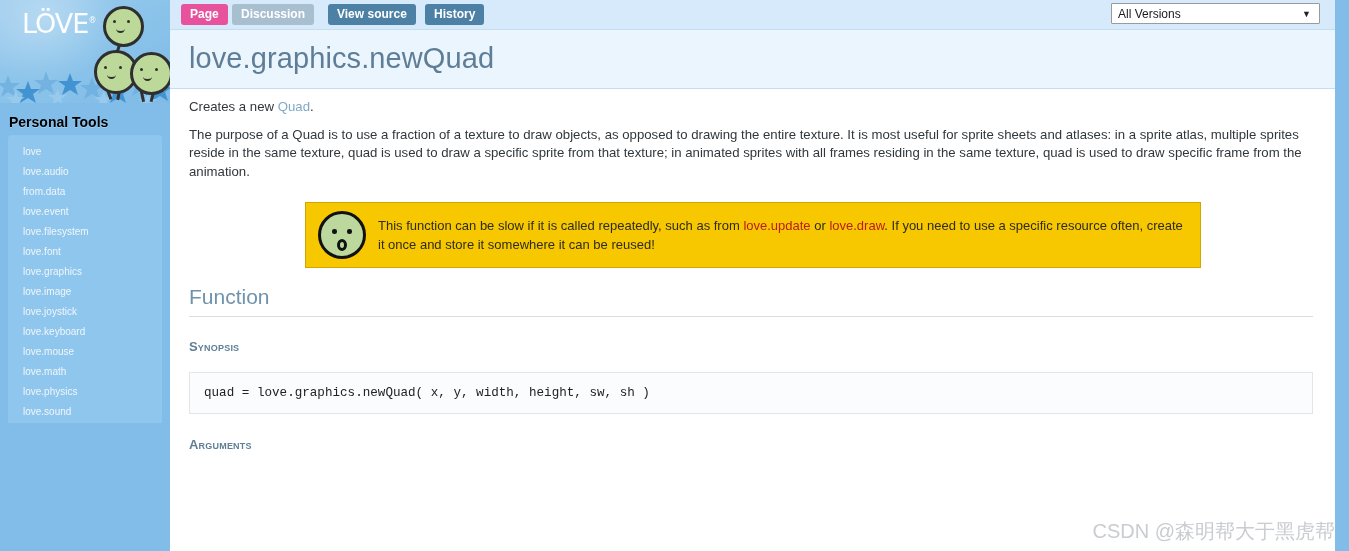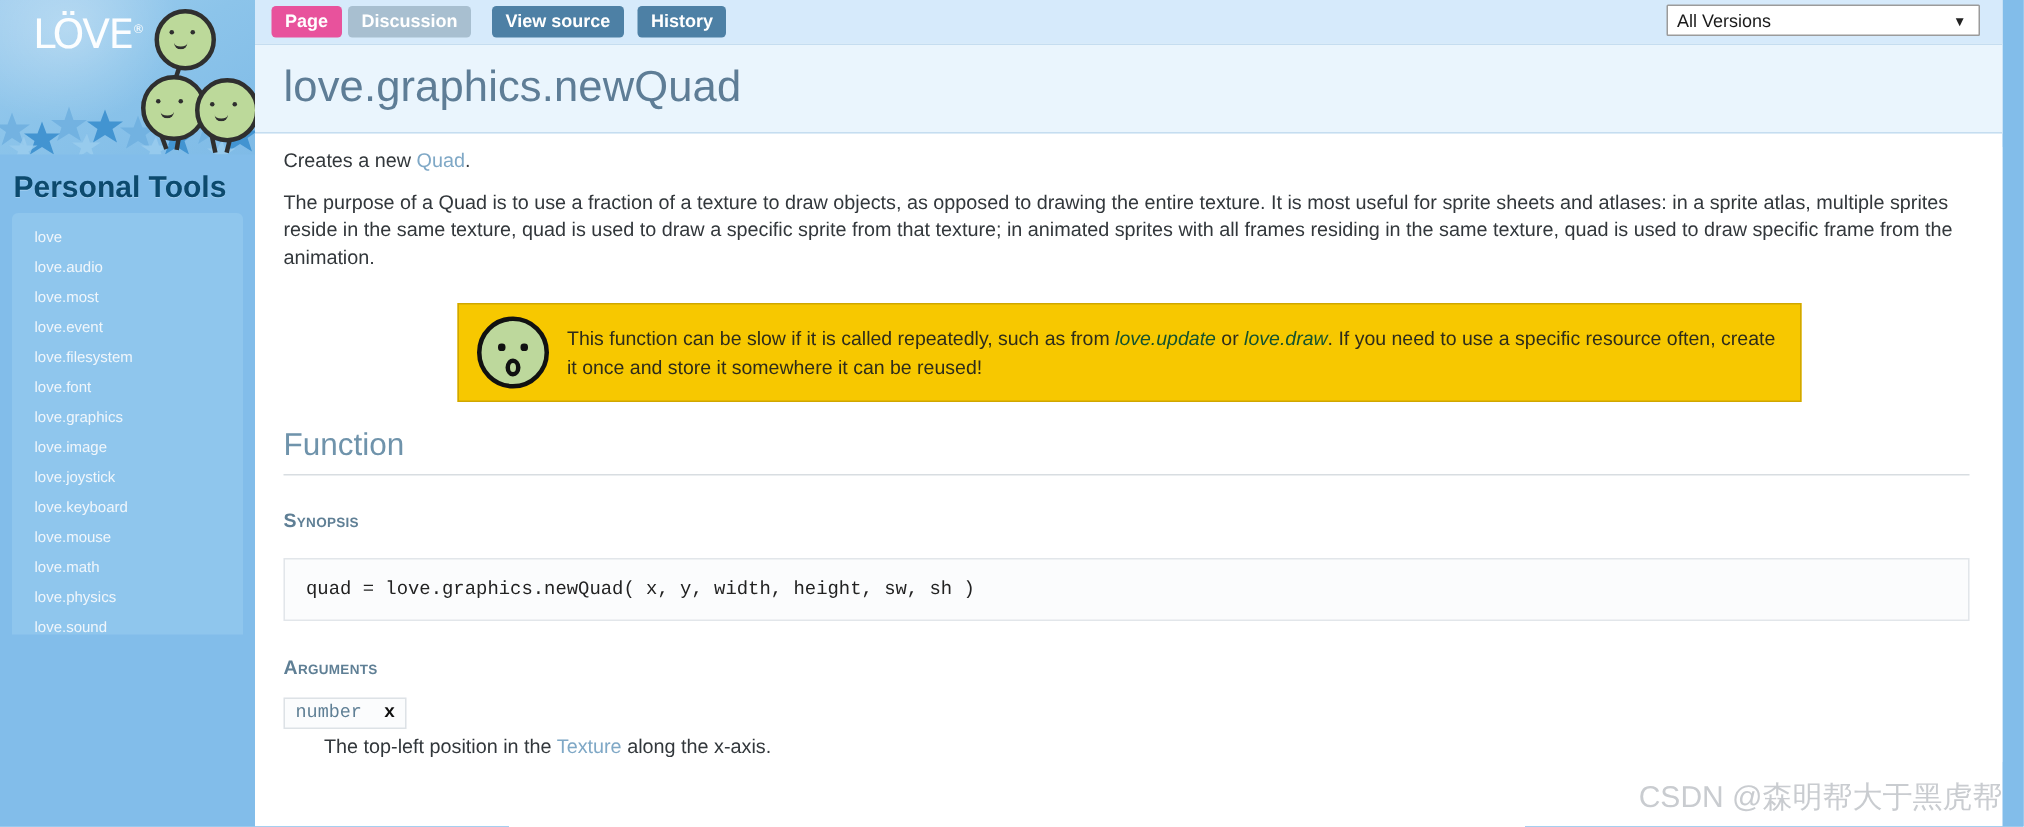--- a/index.html
+++ b/index.html
@@ -62,22 +62,22 @@
   .smile {
     position: absolute; width: 9px; height: 5px;
     border-bottom: 2.2px solid #2f2f2f;
     border-radius: 0 0 9px 9px;
   }
   .leg {
     position: absolute; width: 2.6px; background: #2f2f2f;
   }
 
   .side-head {
-    color: #0c4a6e;
-    font-size: 20px;
+    color: #000000;
+    font-size: 14px;
     font-weight: bold;
     padding: 11px 0 5px 9px;
     text-shadow: 0 1px 0 rgba(255,255,255,0.25);
   }
   .side-box {
     margin: 0 8px 4px 8px;
     background: #8fc6ed;
     border-radius: 4px;
     padding: 6px 0 7px 0;
   }
@@ -199,21 +199,21 @@
     border: 3px solid #111;
     border-radius: 50%;
     box-sizing: border-box;
   }
   #notice-text {
     color: #2e2c1a;
     font-size: 13px;
     line-height: 19px;
     padding-right: 14px;
   }
-  #notice-text a { color: #14532d; text-decoration: none; font-style: italic; }
+  #notice-text a { color: #b91c1c; text-decoration: none; }
 
   h2.sec {
     color: #6f93ab;
     font-size: 21px;
     font-weight: normal;
     margin: 0;
     padding: 0 0 7px 0;
     border-bottom: 1px solid #d8dde1;
   }
   h3.sub {
@@ -318,21 +318,21 @@
         <div class="eye" style="left:155px; top:68px;"></div>
         <div class="smile" style="left:143px; top:74px;"></div>
       </div>
     </div>
 
     <div class="side-head">Personal Tools</div>
 
     <div class="side-box">
       <a class="side-link" href="#">love</a>
       <a class="side-link" href="#">love.audio</a>
-      <a class="side-link" href="#">love.most</a>
+      <a class="side-link" href="#">from.data</a>
       <a class="side-link" href="#">love.event</a>
       <a class="side-link" href="#">love.filesystem</a>
       <a class="side-link" href="#">love.font</a>
       <a class="side-link" href="#">love.graphics</a>
       <a class="side-link" href="#">love.image</a>
       <a class="side-link" href="#">love.joystick</a>
       <a class="side-link" href="#">love.keyboard</a>
       <a class="side-link" href="#">love.mouse</a>
       <a class="side-link" href="#">love.math</a>
       <a class="side-link" href="#">love.physics</a>
@@ -379,24 +379,20 @@
       <div style="height:18px;"></div>
 
       <div id="synopsis-box">quad = love.graphics.newQuad( x, y, width, height, sw, sh )</div>
 
       <div style="height:23px;"></div>
 
       <h3 class="sub">Arguments</h3>
 
       <div style="height:13px;"></div>
 
-      <div>
-        <span class="arg-badge"><span class="atype">number</span>&nbsp;&nbsp;<span class="aname">x</span></span>
-        <div class="arg-desc"><span>The top-left position in the </span><a class="wlink" href="#">Texture</a><span> along the x-axis.</span></div>
-      </div>
 
     </div>
   </div>
 
   <div id="notice">
     <div id="notice-icon">
       <div class="nface"></div>
       <div class="neye" style="left:14px; top:18px;"></div>
       <div class="neye" style="left:29px; top:18px;"></div>
       <div class="nmouth"></div>

